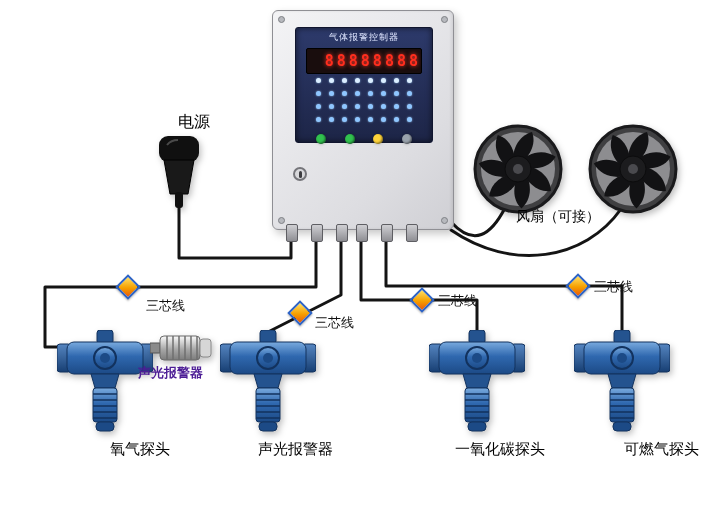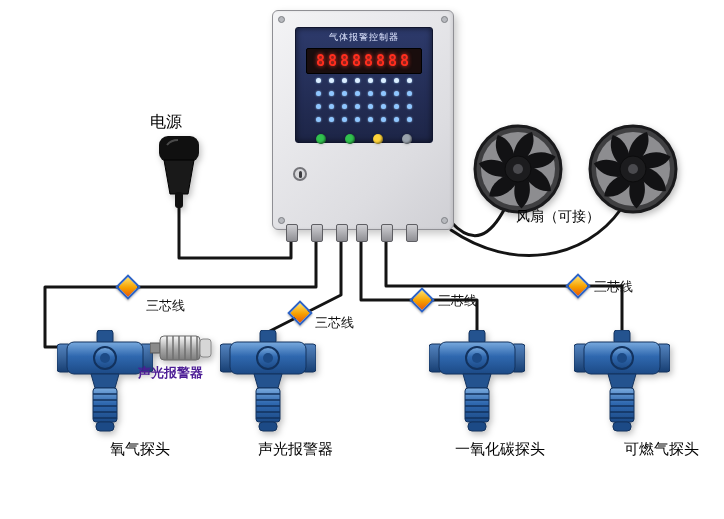--- a/index.html
+++ b/index.html
@@ -18,21 +18,21 @@
         border:1px solid #8f8f94;border-radius:6px;
         box-shadow:3px 4px 8px rgba(0,0,0,.22), inset -2px 0 3px rgba(0,0,0,.08)}
   .screw{position:absolute;width:5px;height:5px;border-radius:50%;
          background:#b7b9be;border:1px solid #7e8085}
   #panel{position:absolute;left:22px;top:16px;width:136px;height:114px;
          background:linear-gradient(#2d3a6b,#1d2547);
          border:1px solid #10152e;border-radius:3px;box-shadow:inset 0 0 6px rgba(0,0,0,.6)}
   #panel-title{margin-top:3px;text-align:center;font-size:9px;letter-spacing:1px;
                color:#dfe6ff;white-space:nowrap;overflow:hidden}
   #led{margin:4px 10px 0;height:24px;line-height:24px;background:#190d0d;border:1px solid #000;
-       text-align:center;color:#ff2e1e;font-family:"DejaVu Sans Mono",monospace;
+       text-align:right;color:#ff2e1e;font-family:"DejaVu Sans Mono",monospace;
        font-size:15px;font-weight:bold;letter-spacing:3px;text-shadow:0 0 4px #ff3b2e;border-radius:2px}
   .grid{margin-top:2px}
   .grid .r{height:9px;text-align:center;line-height:0;margin-top:4px}
   .grid i{display:inline-block;width:5px;height:5px;border-radius:50%;margin:0 4px;
           background:#8ec6ff;box-shadow:0 0 2px rgba(170,215,255,.9)}
   .grid .r:first-child i{background:#dbeeff}
   .btns{text-align:center;margin-top:8px;line-height:0}
   .btns b{display:inline-block;width:10px;height:10px;border-radius:50%;margin:0 7px;
           box-shadow:inset -1px -1px 2px rgba(0,0,0,.5),0 0 3px rgba(0,0,0,.3)}
   .bg{background:#31c24f}.by{background:#ffd43b}.bk{background:#9aa3ad}
@@ -43,21 +43,21 @@
          background:linear-gradient(#cfcfd3,#8e8e93);border:1px solid #5e5e63;border-radius:2px}
 
   
   .dia{position:absolute;width:18px;height:18px;transform:rotate(45deg);
        background:linear-gradient(135deg,#ffe066,#f59f00 55%,#e8590c);
        border:2px solid #2b62c6;box-sizing:border-box;box-shadow:1px 1px 2px rgba(0,0,0,.25)}
 
   
   .wl{position:absolute;font-size:13px;color:#111}
   .dl{position:absolute;top:440px;width:150px;text-align:right;font-size:15px;color:#000}
-  #power-label{position:absolute;left:150px;top:112px;width:60px;text-align:left;
+  #power-label{position:absolute;left:150px;top:112px;width:60px;text-align:right;
                font-size:16px;color:#000}
   #fan-label{position:absolute;left:516px;top:208px;font-size:14px;color:#000}
   #alarm-label{position:absolute;left:138px;top:364px;width:88px;text-align:left;
                font-size:13px;font-weight:600;color:#4c1d95}
   .shadowed{filter:drop-shadow(2px 3px 3px rgba(0,0,0,.25))}
 </style>
 </head>
 <body>
 
 <div id="stage">

